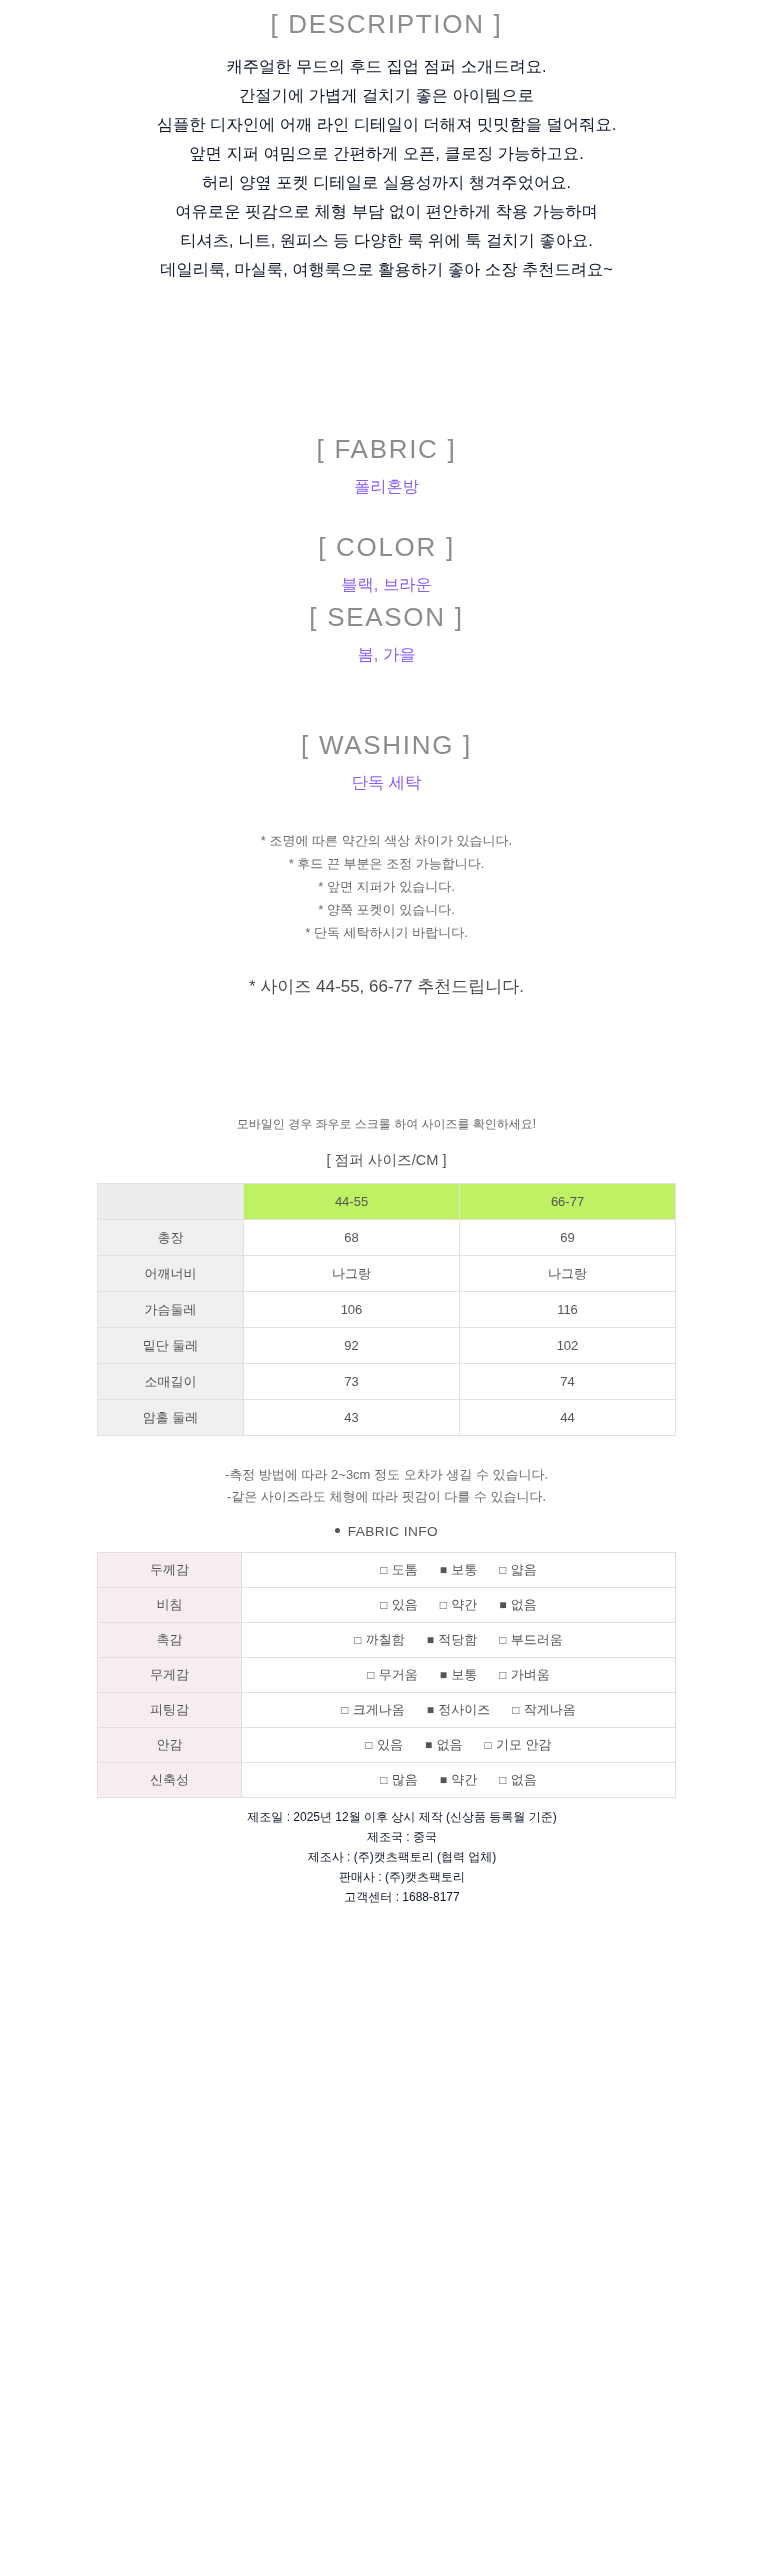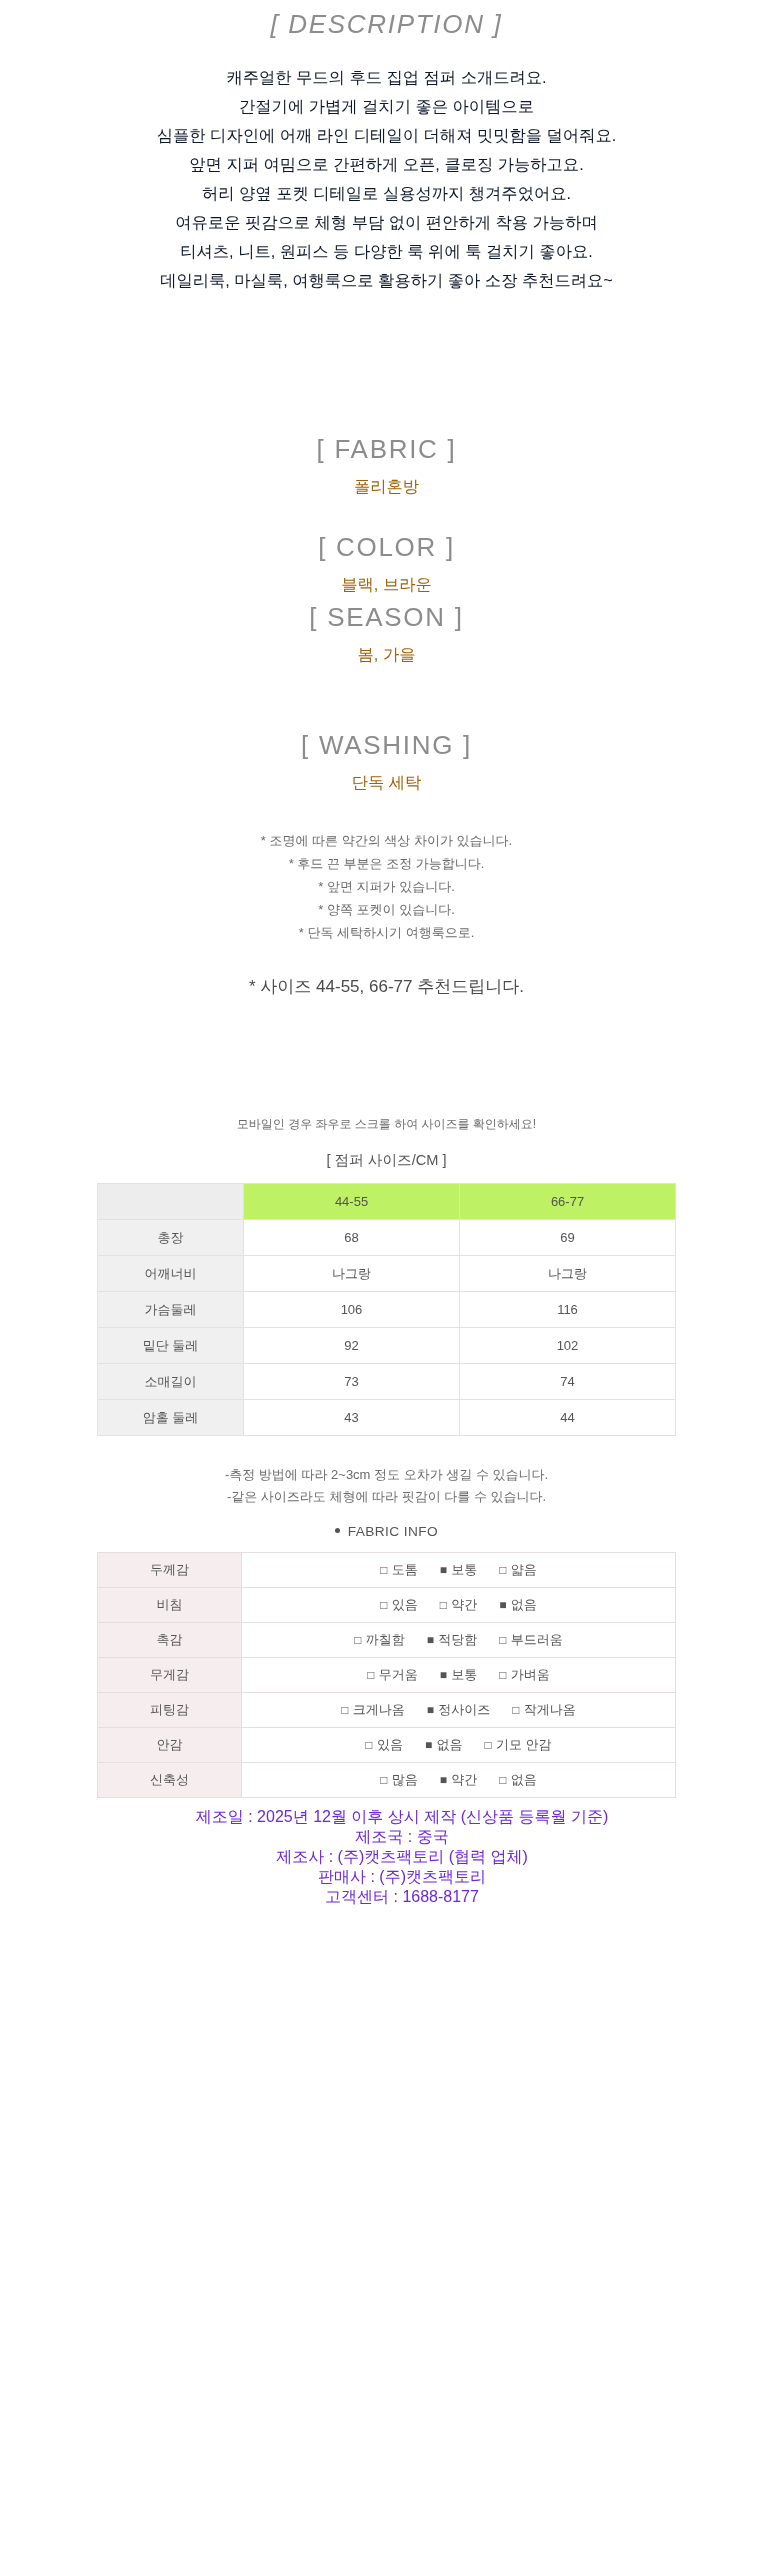--- a/index.html
+++ b/index.html
@@ -32,29 +32,29 @@
   }
   .desc-line {
     text-align: center;
     font-size: 16.3px;
     line-height: 29px;
     color: #0f172a;
   }
   .sub-value {
     text-align: center;
     font-size: 16.3px;
-    color: #a16207;
+    color: #8b5cf6;
     line-height: 29px;
   }
 
   
   .block { position: absolute; left: 0; width: 773px; }
 
   #description-block { top: 8.6px; }
-  #description-block .sec-title { margin-bottom: 23px; font-style: italic; }
+  #description-block .sec-title { margin-bottom: 12px; }
 
   #fabric-block { top: 434px; }
   #color-block { top: 532px; }
   #season-block { top: 602px; }
   #washing-block { top: 730px; }
   .sec-title + .sub-value { margin-top: 6.9px; }
 
   #notes-block { top: 829px; }
   .note-line {
     text-align: center;
@@ -180,23 +180,23 @@
   .box { display: inline-block; margin-right: 4.3px; font-size: 12px; }
 
   
   #footer {
     position: absolute;
     top: 1807px;
     left: 0; width: 773px;
   }
   #footer .f-line {
     text-align: center;
-    font-size: 16px;
+    font-size: 12px;
     line-height: 20px;
-    color: #6d28d9;
+    color: #0f172a;
     margin-left: 31px;
   }
 </style>
 </head>
 <body>
 
 <div class="page">
 
   <div class="block" id="description-block">
     <div class="sec-title">[ DESCRIPTION ]</div>
@@ -228,21 +228,21 @@
   <div class="block" id="washing-block">
     <div class="sec-title">[ WASHING ]</div>
     <div class="sub-value">단독 세탁</div>
   </div>
 
   <div class="block" id="notes-block">
     <div class="note-line">* 조명에 따른 약간의 색상 차이가 있습니다.</div>
     <div class="note-line">* 후드 끈 부분은 조정 가능합니다.</div>
     <div class="note-line">* 앞면 지퍼가 있습니다.</div>
     <div class="note-line">* 양쪽 포켓이 있습니다.</div>
-    <div class="note-line">* 단독 세탁하시기 여행룩으로.</div>
+    <div class="note-line">* 단독 세탁하시기 바랍니다.</div>
   </div>
 
   <div id="size-rec">* 사이즈 44-55, 66-77 추천드립니다.</div>
 
   <div id="scroll-hint">모바일인 경우 좌우로 스크롤 하여 사이즈를 확인하세요!</div>
   <div id="size-table-title">[ 점퍼 사이즈/CM ]</div>
   <div id="size-table-wrap">
     <table class="size-table">
       <thead>
         <tr>

